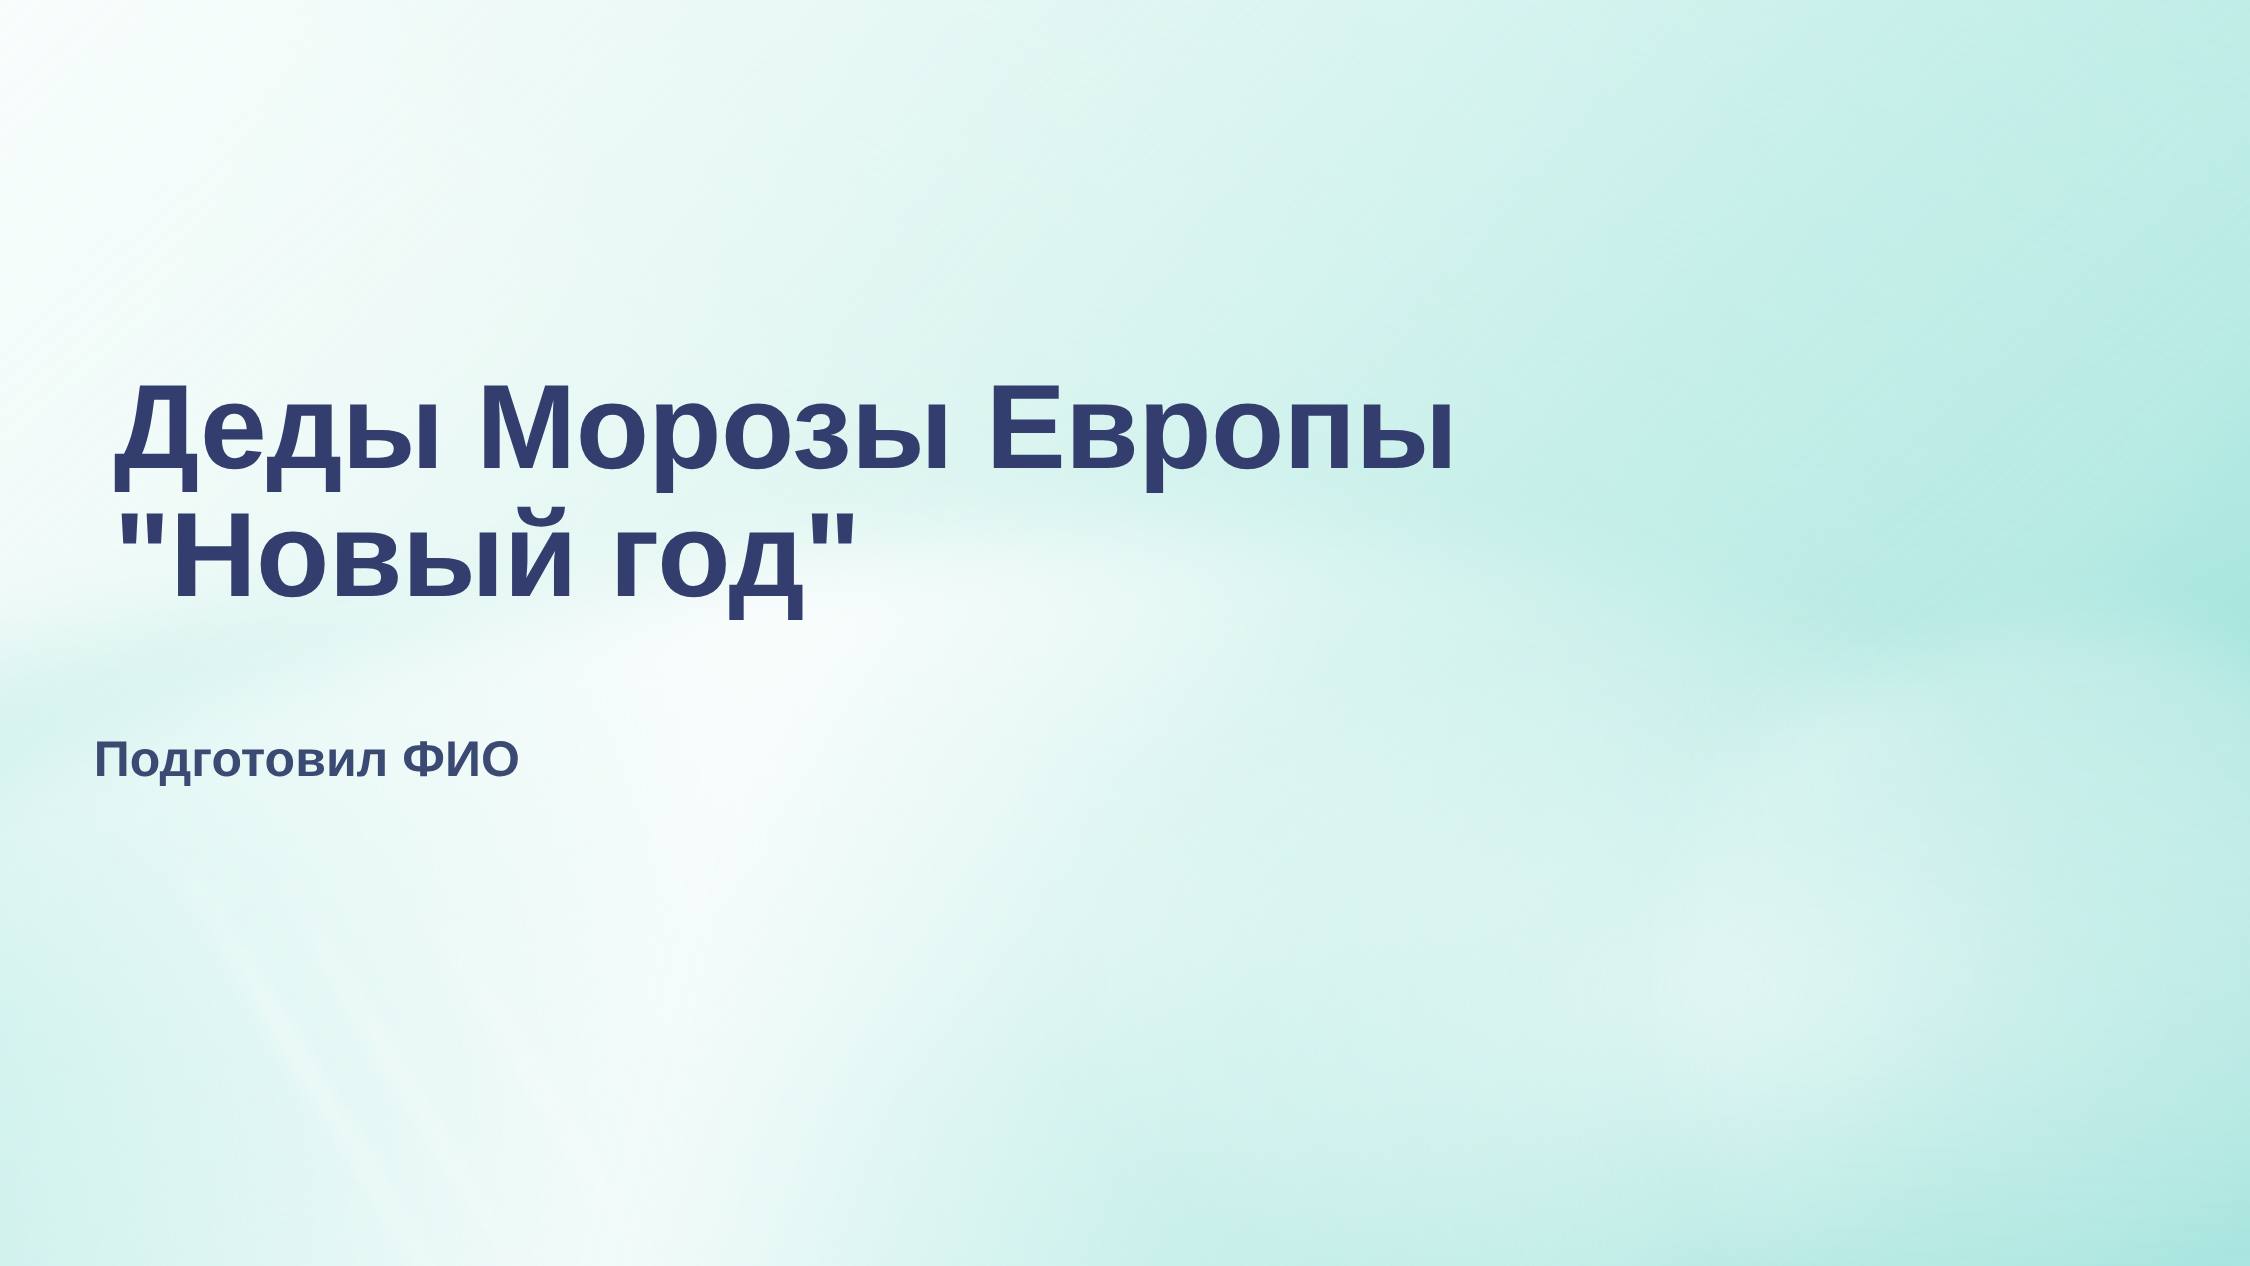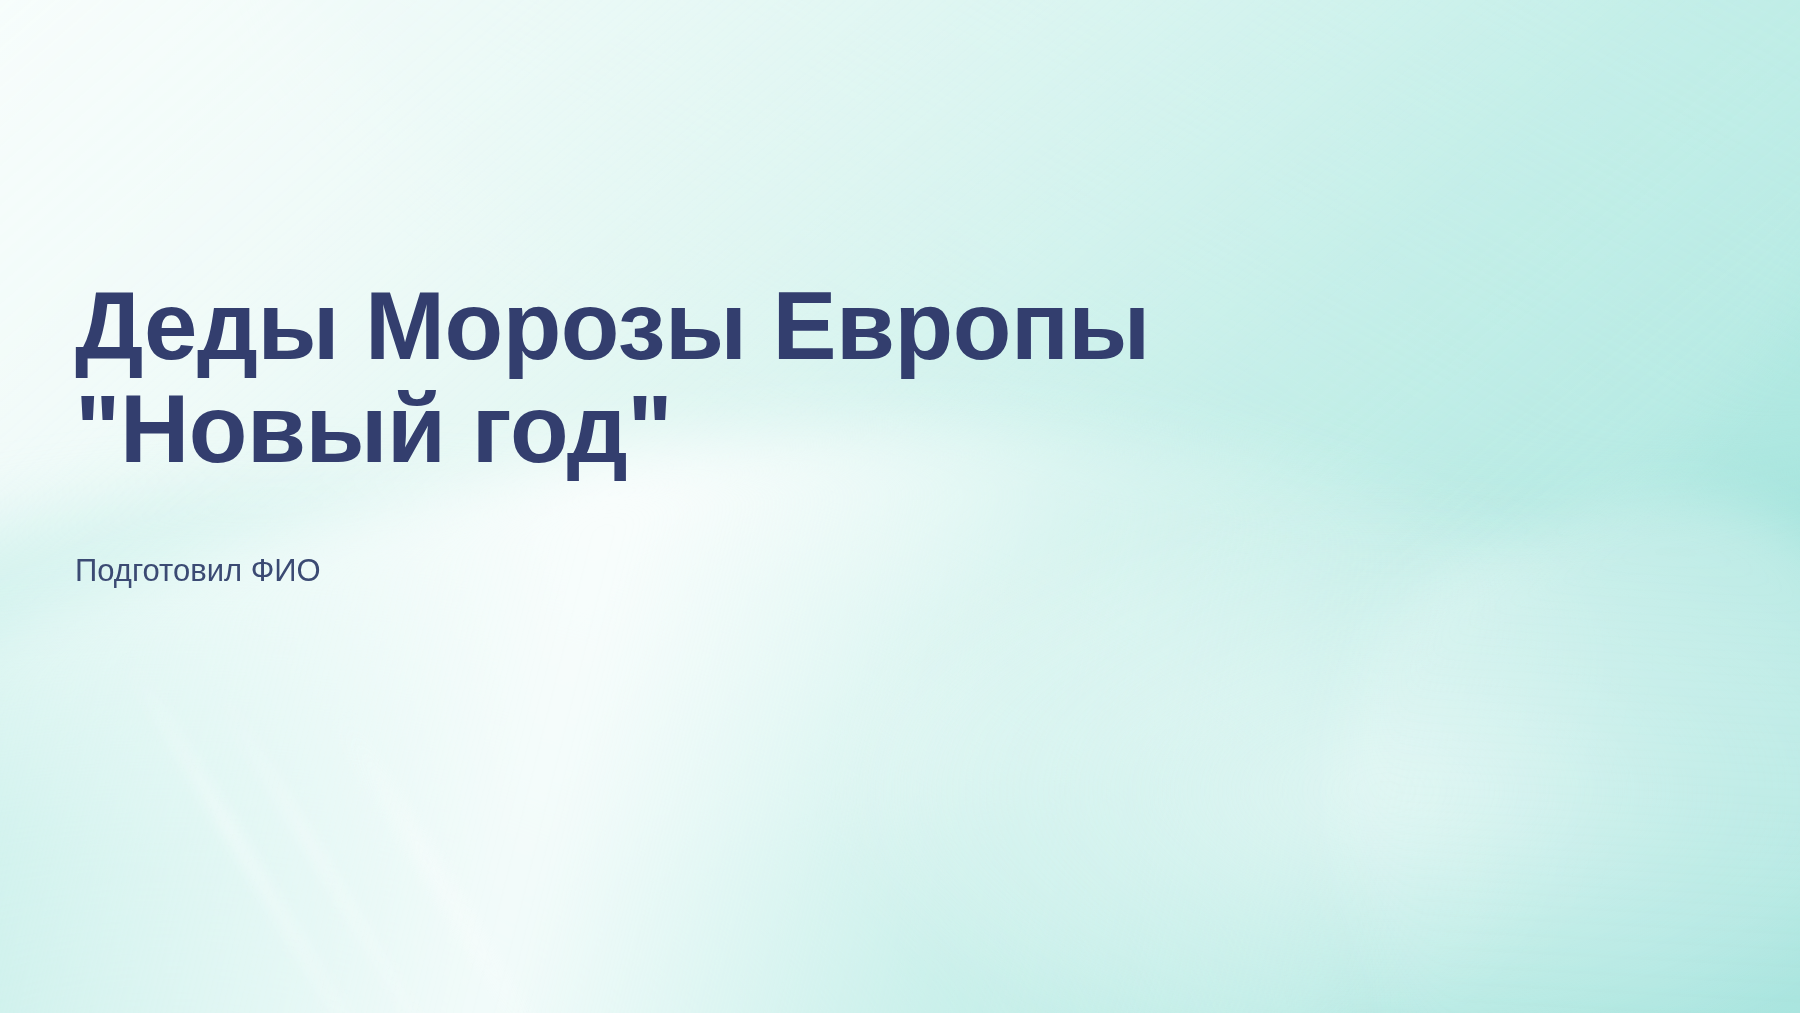--- a/index.html
+++ b/index.html
@@ -149,34 +149,34 @@
 
   .content {
     position: absolute;
     left: 75px;
     top: 275px;
     width: 1320px;
     z-index: 5;
   }
 
   .title {
-    margin: 0;
+    margin: 16px;
     font-size: 96px;
     font-weight: 700;
     line-height: 1.07;
     letter-spacing: -0.5px;
     color: #333E6E;
     white-space: pre-line;
   }
 
   .subtitle {
     margin: 0;
     padding-top: 72px;
-    font-size: 31px;
-    font-weight: 400;
+    font-size: 40px;
+    font-weight: 700;
     line-height: 1.2;
     color: #3B4A73;
   }
 </style>
 </head>
 <body>
 
 <div class="slide">
 
   <div class="bg-base"></div>

